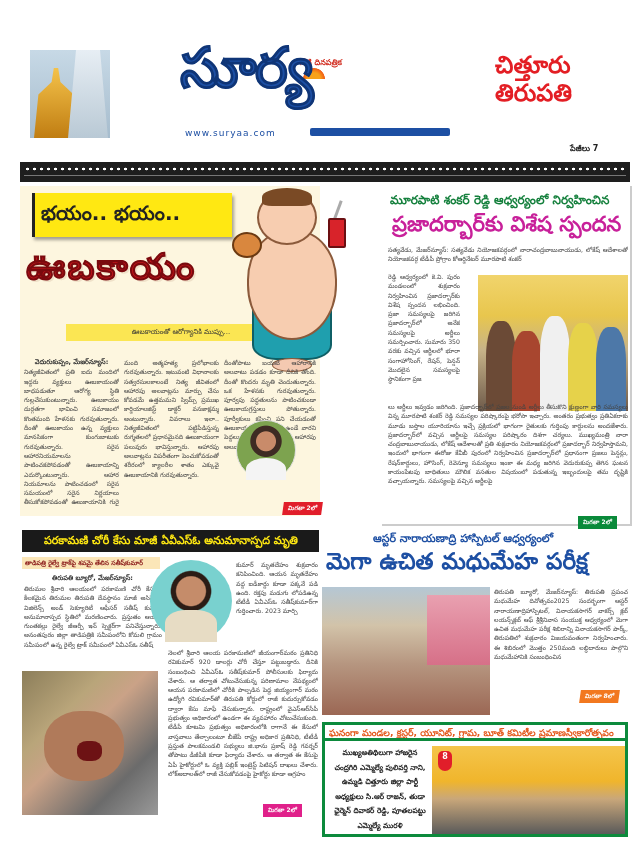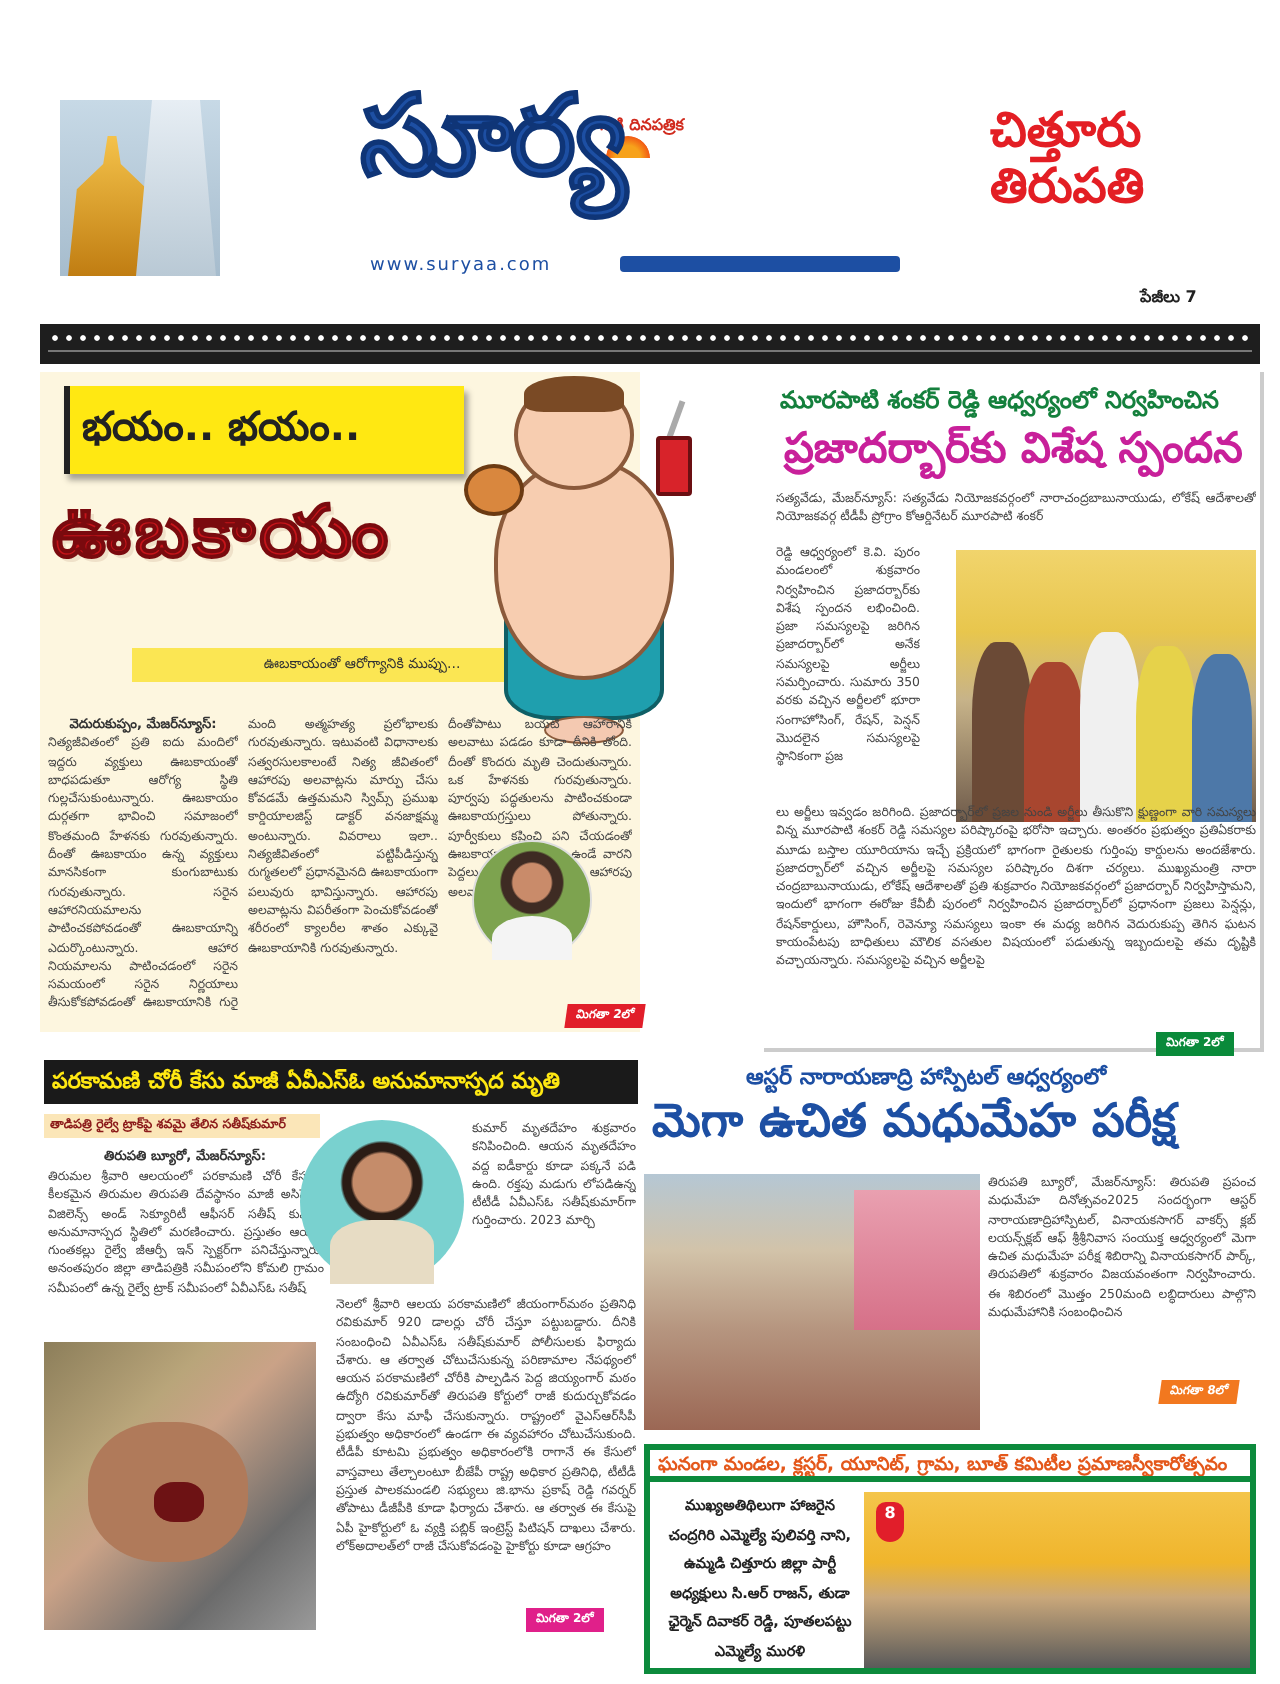--- a/index.html
+++ b/index.html
@@ -56,21 +56,21 @@
   .pd-head { left: 392px; top: 211px; font-size: 21px; font-weight:bold; color:#c8209a; white-space:nowrap; font-family:"DejaVu Serif", serif;text-align:center; }
   .pd-lead { left: 388px; top: 245px; width: 240px; height: 27px; }
   .pd-c1 { left: 388px; top: 272px; width: 72px; height: 122px; }
   .pd-photo { left: 478px; top: 275px; width: 150px; height: 136px; background: linear-gradient(180deg,#f1d46c 0%, #e8c64d 30%, #c7b389 55%, #6e5a4a 100%); }
   .pd-photo .p { position:absolute; bottom:0; border-radius: 40% 40% 0 0; }
   .pd-c2 { left: 388px; top: 402px; width: 240px; height: 108px; }
   .pd-tag { left: 578px; top: 516px; background:#0a8a3a; color:#fff; font-size:6px; font-weight:bold; padding:2px 5px; }
   .pd-box { left: 382px; top: 186px; width: 250px; height: 340px; border-right: 2px solid #ccc; border-bottom: 2px solid #ccc; }
 
   
-  .pk-head { left: 22px; top: 530px; width: 297px; height: 22px; background:#1a1a1a; color:#ffe812; font-size: 11px; font-weight:bold; padding: 4px 4px; white-space:nowrap; overflow:hidden; }
+  .pk-head { left: 22px; top: 530px; width: 297px; height: 22px; background:#1a1a1a; color:#ffe812; font-size: 11px; font-weight:bold; padding: 4px 22px; white-space:nowrap; overflow:hidden; }
   .pk-sub { left: 22px; top: 557px; width: 138px; height: 12px; background:#fbe6b8; font-size: 6.3px; font-weight:bold; color:#8b1a1a; padding: 2px 3px; white-space:nowrap; overflow:hidden; }
   .pk-by { left: 25px; top: 574px; width: 135px; }
   .pk-c1 { left: 24px; top: 584px; width: 138px; height: 78px; }
   .pk-round { left: 150px; top: 560px; width: 82px; height: 82px; border-radius:50%; background: radial-gradient(circle at 50% 38%, #c58c6a 22%, #2b1c15 24%, #2b1c15 30%, #79d1cf 32%); }
   .pk-shirt { left: 165px; top: 610px; width: 52px; height: 32px; background:#e7dcc4; border-radius: 40% 40% 0 0; }
   .pk-c2 { left: 236px; top: 560px; width: 82px; height: 62px; }
   .pk-c3 { left: 168px; top: 648px; width: 150px; height: 190px; }
   .pk-photo { left: 22px; top: 671px; width: 136px; height: 144px; background: linear-gradient(135deg,#8c7e5a 0%, #b9a57a 30%, #caa287 45%, #6b6b6b 75%, #9a9a9a 100%); }
   .pk-photo .face { position:absolute; left:22px; top:40px; width:80px; height:70px; border-radius:45%; background:#b07a5a; }
   .pk-photo .blood { position:absolute; left:55px; top:70px; width:25px; height:20px; background:#6d1214; border-radius:40%; }

